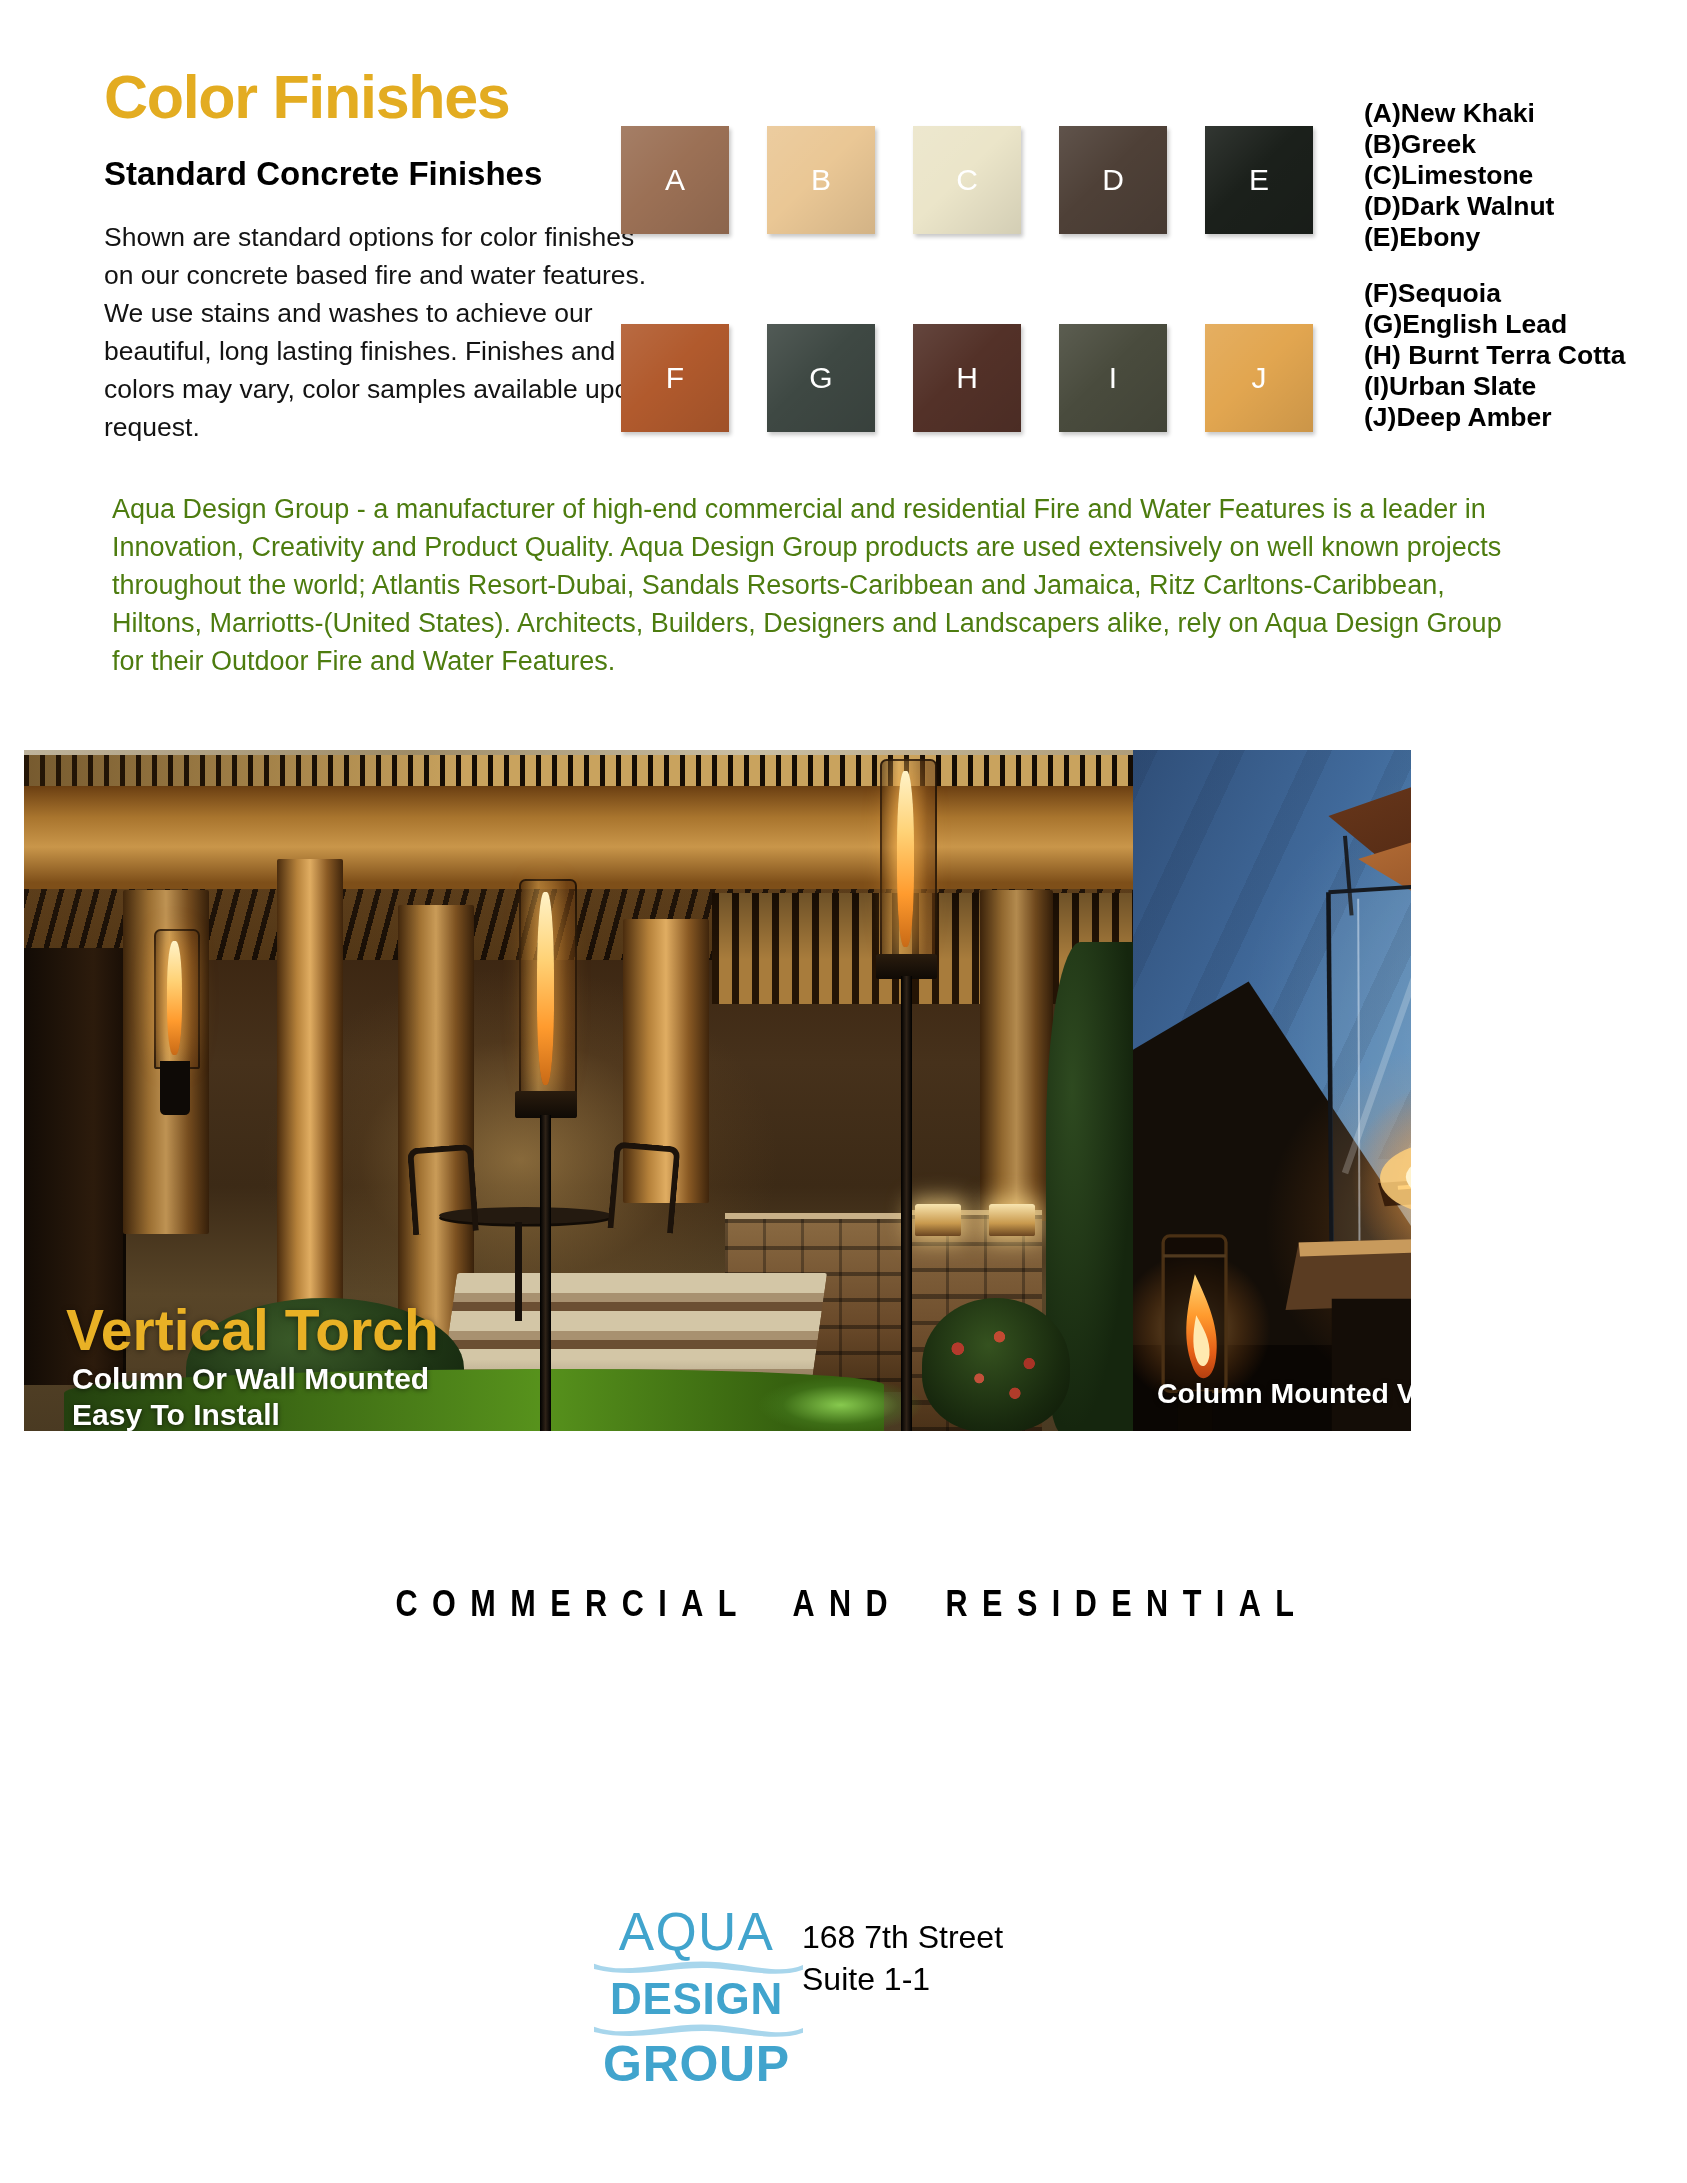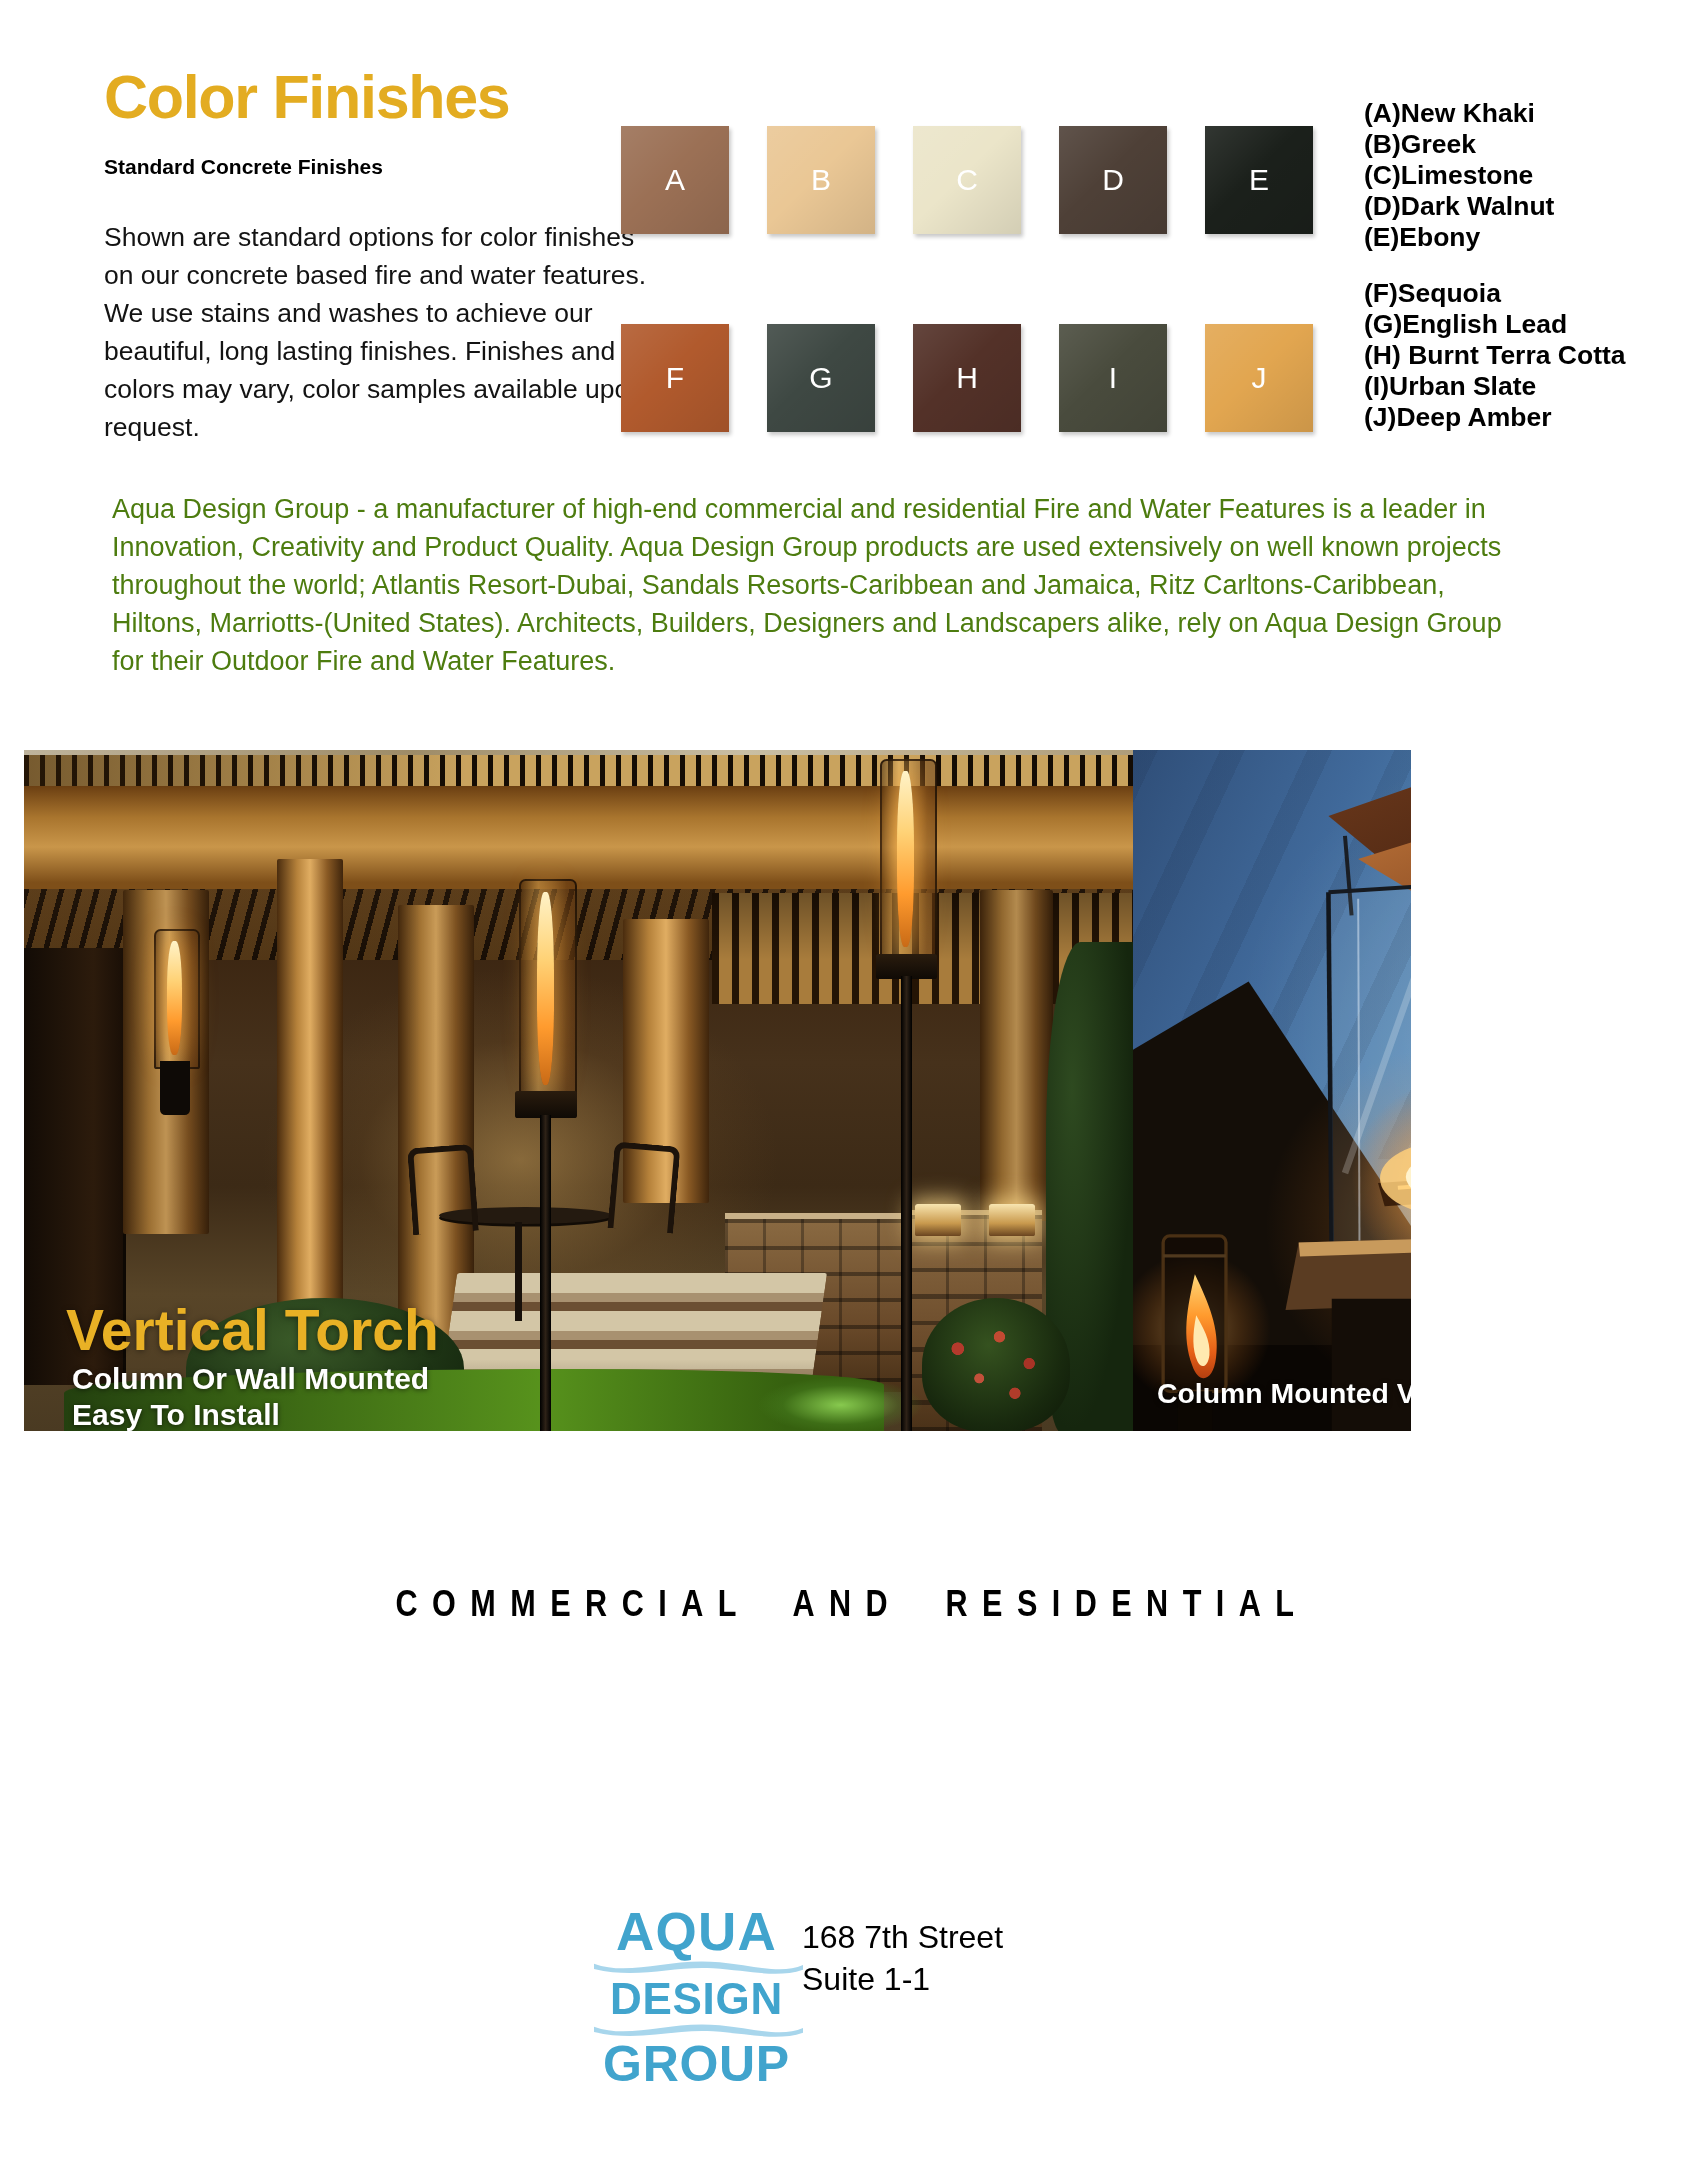--- a/index.html
+++ b/index.html
@@ -2,21 +2,21 @@
 <html style="font-size:10.6px"><head>
 <meta charset="utf-8">
 <style>
   html,body{margin:0;padding:0;background:#ffffff;}
   .page{position:relative;width:1687px;height:2183px;background:#ffffff;overflow:hidden;
         font-family:"Liberation Sans",sans-serif;color:#111;margin-left:8px;}
 
   
   .title{position:absolute;left:96px;top:65px;font-size:61px;font-weight:bold;
          letter-spacing:-1.3px;color:#E3AC21;line-height:1.05;}
-  .subtitle{position:absolute;left:96px;top:155px;font-size:21px;font-weight:bold;color:#000;}
+  .subtitle{position:absolute;left:96px;top:155px;font-size:33px;font-weight:bold;color:#000;}
   .intro{position:absolute;left:96px;top:218px;width:544px;font-size:26.5px;line-height:38px;color:#131313;}
 
   
   .swatch-row{position:absolute;left:613px;display:flex;gap:38px;}
   .row1{top:126px;} .row2{top:324px;}
   .swatch{width:108px;height:108px;position:relative;display:flex;align-items:center;justify-content:center;
           box-shadow:2px 2.6px 4px rgba(0,0,0,.22);
           background-image:linear-gradient(135deg,rgba(255,255,255,.10),rgba(255,255,255,0) 45%,rgba(0,0,0,.10));}
   .swatch span{color:#fff;font-size:30px;font-weight:400;line-height:1;}
 
@@ -127,21 +127,21 @@
   .rp-caption{left:24px;top:629px;font-size:28.4px;font-weight:bold;color:#fff;line-height:1;
     text-shadow:0 1.3px 5.3px rgba(0,0,0,.7);white-space:nowrap;}
 
   
   .banner{position:absolute;left:0;top:1583px;width:1687px;text-align:center;}
   .banner span{display:inline-block;transform:scaleX(.85);transform-origin:center;
     font-size:36px;font-weight:bold;color:#000;letter-spacing:17px;word-spacing:24px;white-space:nowrap;}
 
   
   .logo{position:absolute;left:586px;top:1908px;width:205px;text-align:center;color:#41A4CD;}
-  .logo .l1{font-size:53px;font-weight:bold;line-height:48px;letter-spacing:1.3px;}
+  .logo .l1{font-size:53px;font-weight:normal;line-height:48px;letter-spacing:1.3px;}
   .logo .l2{font-size:44px;font-weight:bold;line-height:40px;letter-spacing:0.7px;}
   .logo .l3{font-size:50px;font-weight:bold;line-height:46px;letter-spacing:0.7px;}
   .logo svg{display:block;margin:1.3px auto;}
   .address{position:absolute;left:794px;top:1916px;font-size:32px;line-height:42px;color:#000;white-space:nowrap;}
 </style>
 </head>
 <body>
 
 <div class="page">
 

